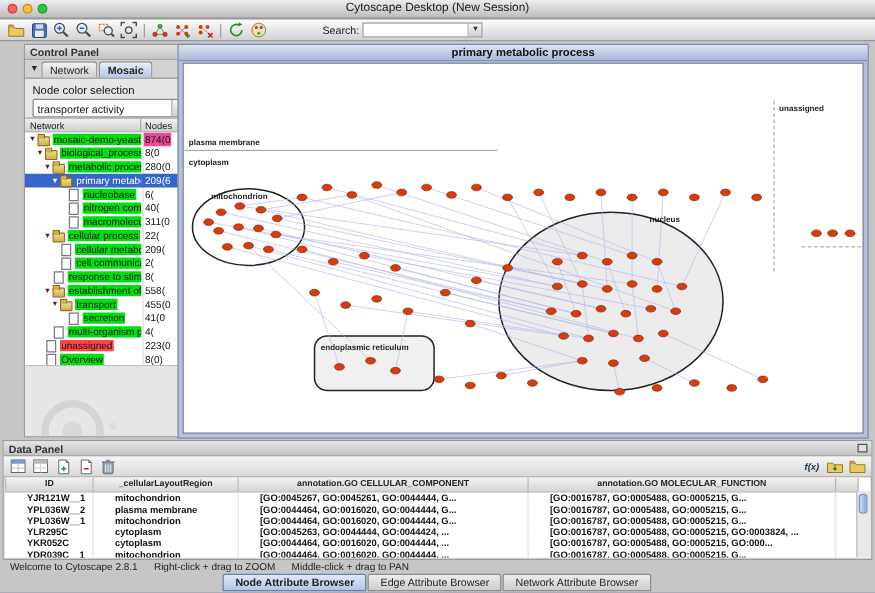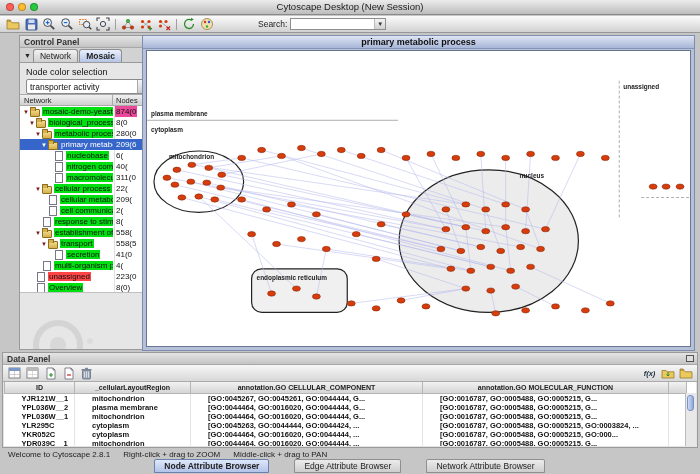--- a/index.html
+++ b/index.html
@@ -102,23 +102,23 @@
        border:1px solid #b5b5b5; border-top:none; text-align:center; overflow:hidden; white-space:nowrap; color:#222; }
   .dp-table-wrap td { height:9px; font-size:7.5px; font-weight:bold; color:#111; padding:0 0 0 17px;
        border-right:1px solid #e4e4e4; white-space:nowrap; overflow:hidden; }
   .dp-scrollbar { position:absolute; right:0; top:11px; bottom:0; width:11px;
                   background:#e8e8e8; border-left:1px solid #bbb; }
   .dp-thumb { position:absolute; top:2px; left:1px; width:7px; height:16px; border-radius:3px;
               background:linear-gradient(90deg,#cfdcf7,#8fa8d8); border:1px solid #7a93c4; }
 
   
   .statusline { position:absolute; left:0; top:449px; height:10px; width:100%; display:flex; gap:13px;
-                padding-left:8px; font-size:8px; color:#222; align-items:center; }
+                padding-left:8px; font-size:8px; color:#222; }
   .bottom-tabs { position:absolute; left:0; top:459px; width:100%; height:15px; display:flex;
-                 justify-content:center; align-items:flex-start;gap:24px; }
+                 justify-content:center; align-items:flex-start; }
   .btab { font-size:8.5px; padding:1px 9px; border:1px solid #8f8f8f;
           background:linear-gradient(#ececec,#cdcdcd); color:#222; border-radius:2px 2px 0 0; margin-right:1px; }
   .btab.selected { background:linear-gradient(#dfe8fa,#b3c4e8); font-weight:bold; border-color:#6c80ad; }
 </style>
 </head>
 <body>
 
 <div id="window">
 
   <div class="titlebar">
@@ -334,21 +334,21 @@
           <span class="tr-arrow">▼</span>
           <span class="tr-icon folder"></span>
           <span class="tr-label-wrap" style="width: 59px;"><span class="tr-label" style="background: rgb(0, 223, 16);">establishment of lo</span></span>
           <span class="tr-count">558(</span>
         </div>
         <div class="tree-row">
           <span class="tr-indent" style="width: 20px;"></span>
           <span class="tr-arrow">▼</span>
           <span class="tr-icon folder"></span>
           <span class="tr-label-wrap" style="width: 53px;"><span class="tr-label" style="background: rgb(0, 223, 16);">transport</span></span>
-          <span class="tr-count">558(5</span>
+          <span class="tr-count">455(0</span>
         </div>
         <div class="tree-row">
           <span class="tr-indent" style="width: 26px;"></span>
           <span class="tr-arrow"></span>
           <span class="tr-icon doc"></span>
           <span class="tr-label-wrap" style="width: 46px;"><span class="tr-label" style="background: rgb(0, 223, 16);">secretion</span></span>
           <span class="tr-count">41(0</span>
         </div>
         <div class="tree-row">
           <span class="tr-indent" style="width: 14px;"></span>

